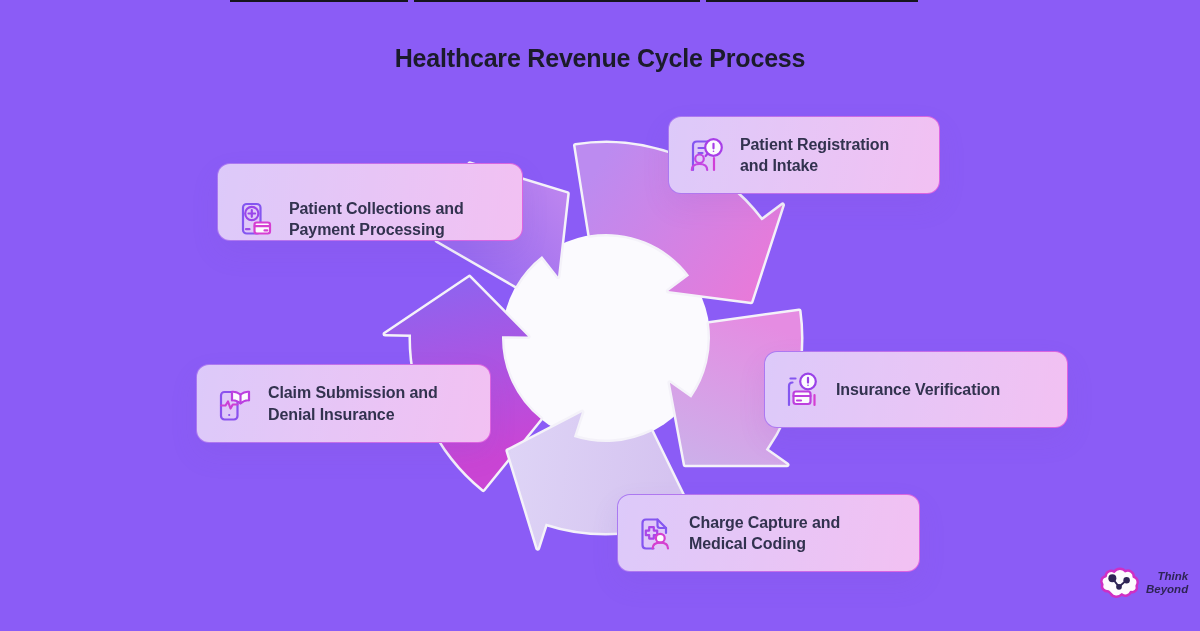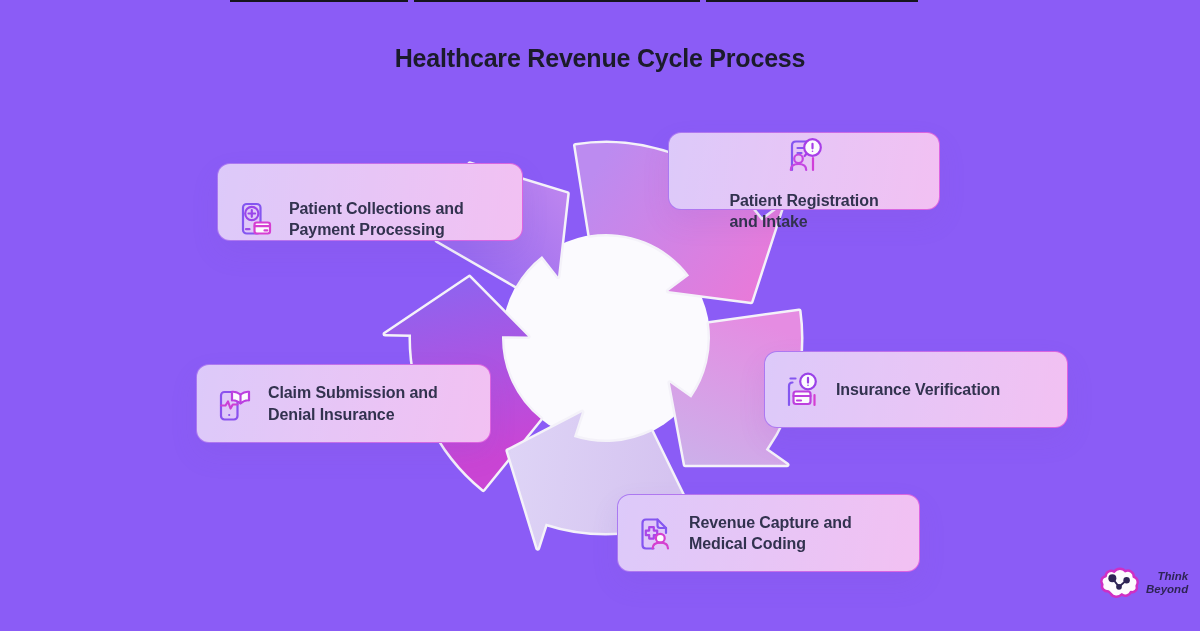--- a/index.html
+++ b/index.html
@@ -17,21 +17,21 @@
         padding:0 14px;box-sizing:border-box;border-radius:13px;
         background:linear-gradient(rgba(255,255,255,0.60),rgba(255,255,255,0.60)) padding-box,
                    linear-gradient(100deg,#a97af2,#df63df) border-box;
         border:1px solid transparent;
         -webkit-backdrop-filter:blur(12px);backdrop-filter:blur(12px);
         box-shadow:0 12px 28px rgba(120,80,200,0.10);}
   .card .txt{font-size:16px;font-weight:700;color:#32324f;line-height:1.32;letter-spacing:-0.1px;}
   .card .txt span{display:block;}
   .card svg{flex:0 0 auto;}
 
-  .c1{left:668px;top:132px;width:272px;height:78px;flex-direction:column;}
+  .c1{left:668px;top:116px;width:272px;height:78px;}
   .c2{left:764px;top:318px;width:304px;height:77px;margin-top:33px;}
   .c3{left:617px;top:494px;width:303px;height:78px;}
   .c4{left:196px;top:364px;width:295px;height:79px;}
   .c5{left:217px;top:163px;width:306px;height:78px;align-items:flex-end;}
 
   .logo{position:absolute;left:1098px;top:564px;display:flex;align-items:center;gap:6px;}
   .logo .wordmark{font-size:11.5px;font-weight:700;font-style:italic;color:#2e2455;line-height:1.15;text-align:right;}
   .logo .wordmark span{display:block;}
 
   .ic{stroke-width:2.2;fill:none;stroke-linecap:round;stroke-linejoin:round;}
@@ -116,21 +116,21 @@
 
   <div class="card c3">
     <svg class="ic" width="44" height="44" viewBox="0 0 44 44">
       <path d="M21.5 37.5 H14 Q10.5 37.5 10.5 34 V12 Q10.5 8.5 14 8.5 H25.5 L34 17 V22" stroke="#8456f0"></path>
       <path d="M25.5 8.5 V14.5 Q25.5 17 28 17 H34" stroke="#8456f0"></path>
       <path d="M13.8 19.6 h3.4 v-3.4 h4.6 v3.4 h3.4 v4.6 h-3.4 v3.4 h-4.6 v-3.4 h-3.4 z" stroke="#a946e8"></path>
       <circle cx="28.3" cy="27.2" r="4.4" stroke="#d53fd0" fill="#fcfbfe"></circle>
       <path d="M20.6 37.5 Q20.6 31.6 28.3 31.6 Q36 31.6 36 37.5" stroke="#d53fd0"></path>
     </svg>
     <div class="txt">
-      <span>Revenue Capture and</span>
+      <span>Charge Capture and</span>
         <span>Medical Coding</span>
     </div>
   </div>
 
   <div class="card c4">
     <svg class="ic" width="44" height="44" viewBox="0 0 44 44">
       <rect x="10" y="10" width="16.5" height="27.5" rx="3.5" stroke="#8a52ee"></rect>
       <path d="M10 23.5 H14.5 L17 19.5 L19.5 26.5 L21.8 22.5 L26.5 22.5" stroke="#cc3fd6"></path>
       <circle cx="18.2" cy="33" r="1.1" fill="#8a52ee" stroke="none"></circle>
       <path d="M29.5 21.5 Q25.5 17.8 21 18.3 V9.8 Q25.5 9.3 29.5 12.5 Q33.5 9.3 38 9.8 V18.3 Q33.5 17.8 29.5 21.5 Z" stroke="#bb3fe0" fill="#fcfbfe"></path>

